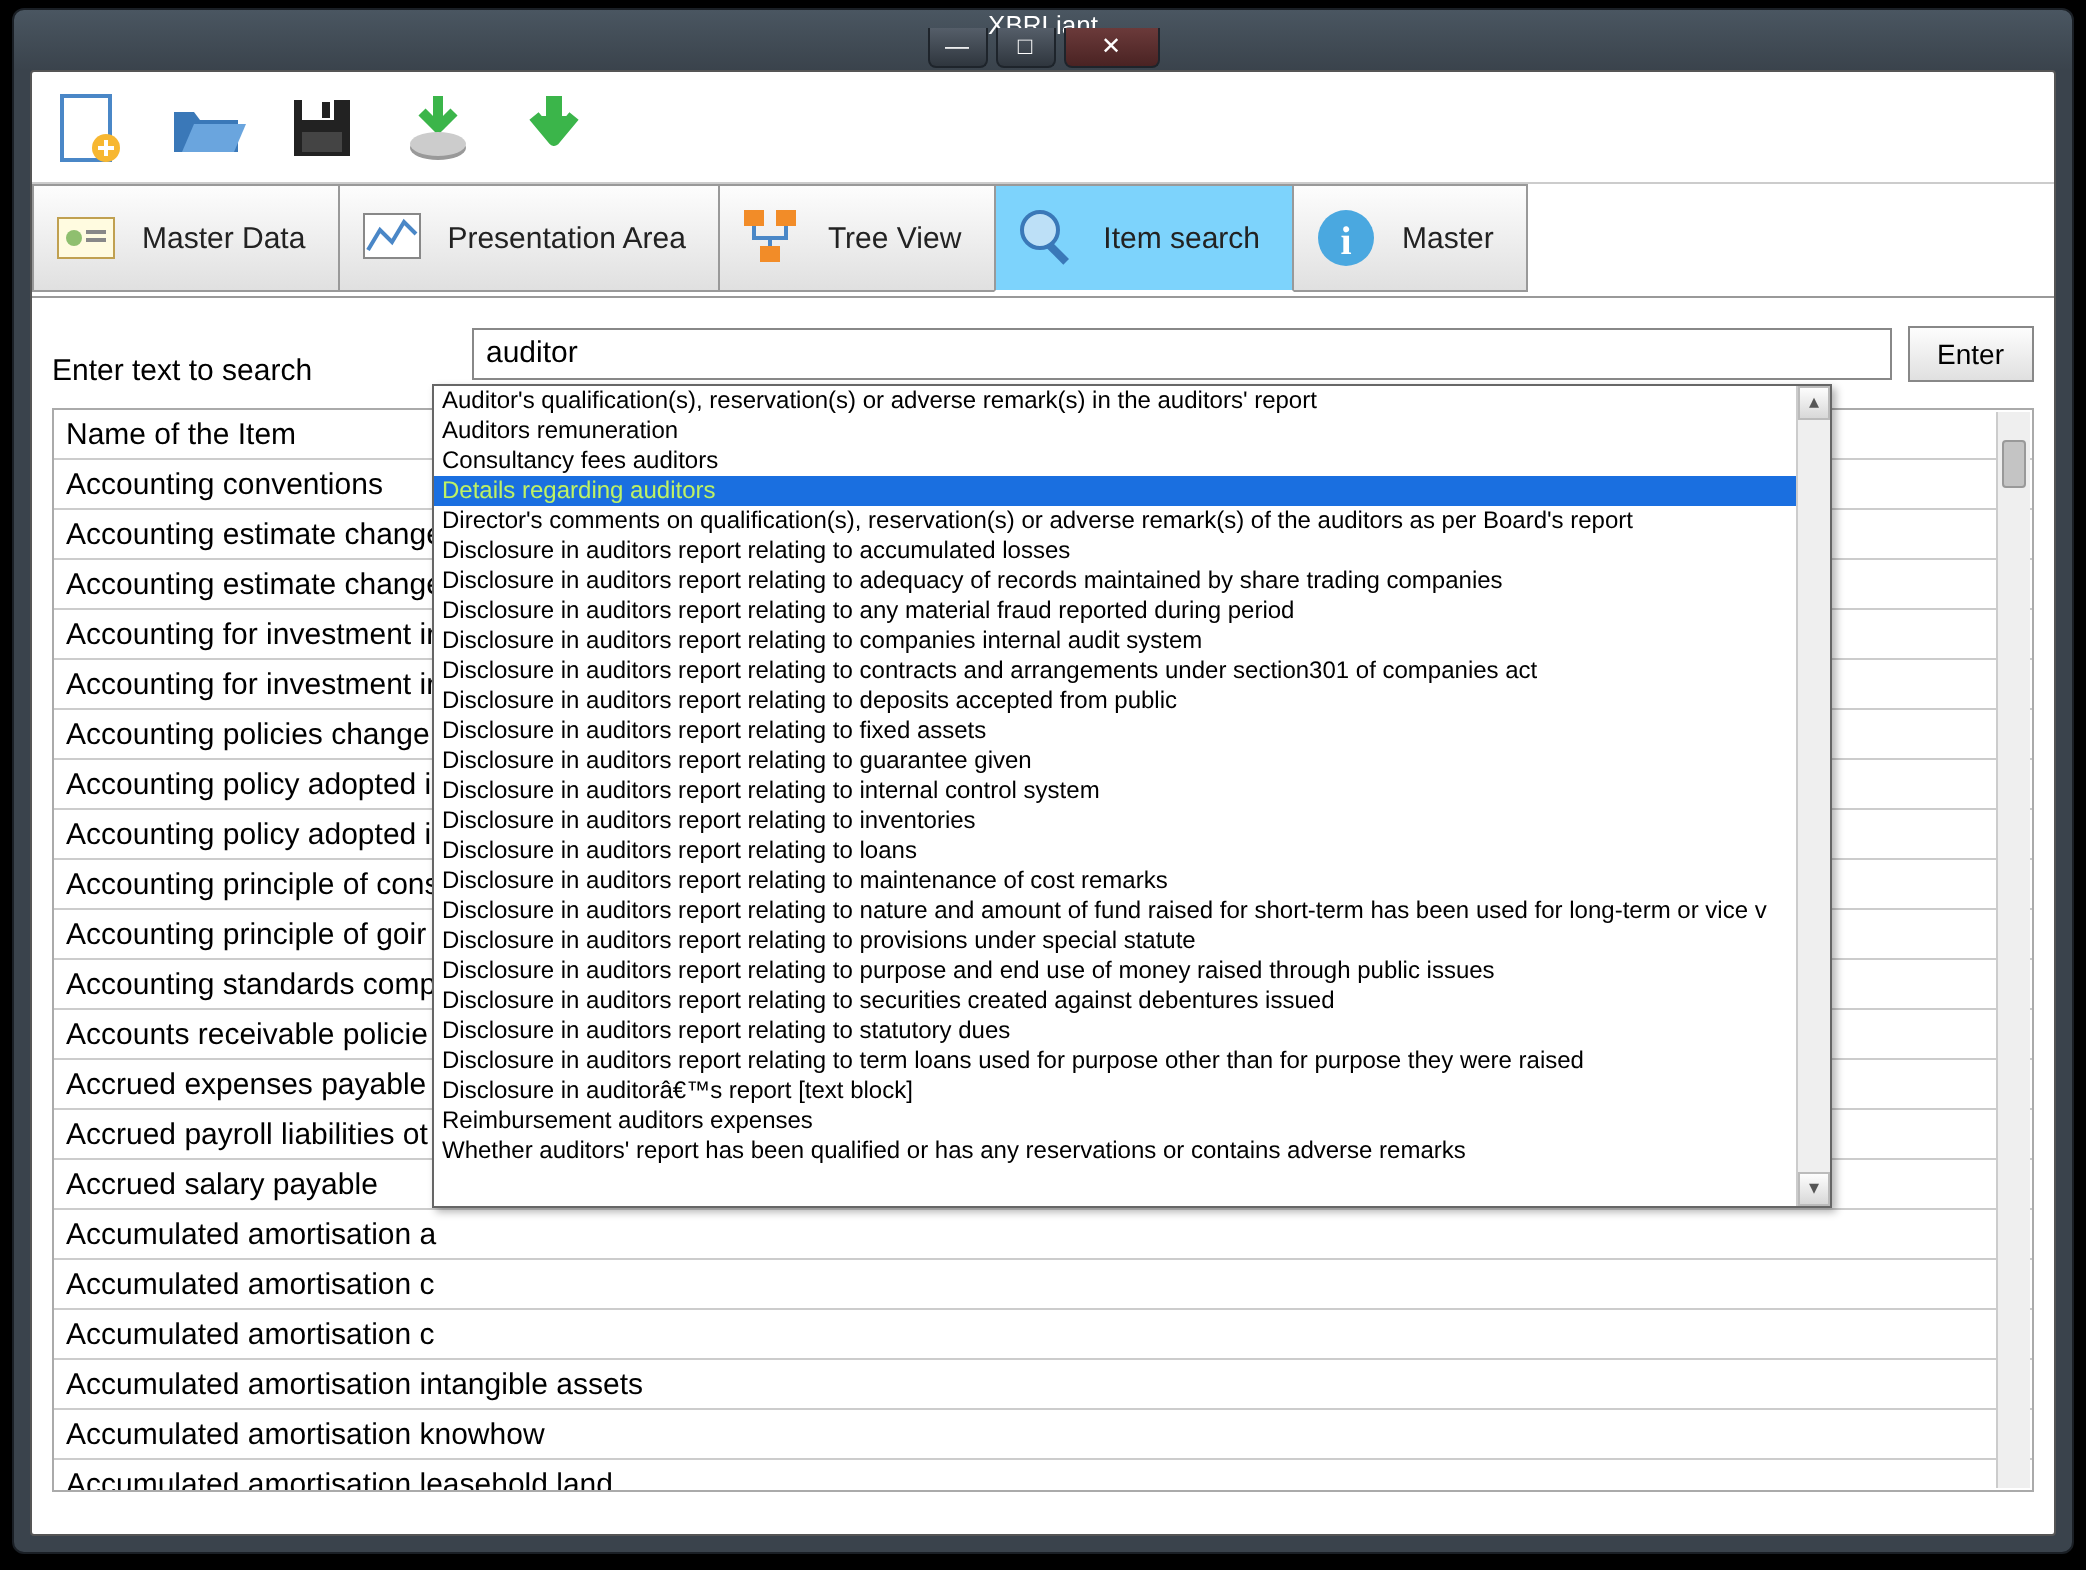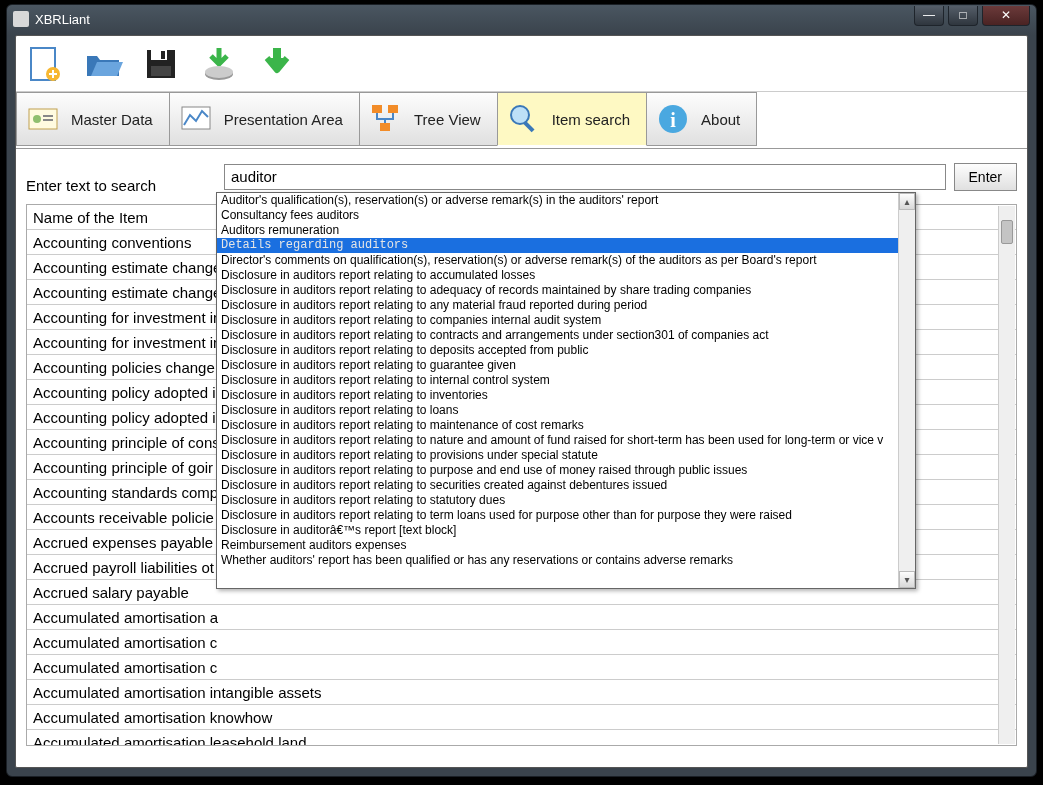--- a/index.html
+++ b/index.html
@@ -20,20 +20,21 @@
     border-radius: 6px;
     border: 1px solid #1a1f25;
     box-shadow: 0 0 6px rgba(0,0,0,.8);
   }
   .titlebar {
     height: 28px;
     display: flex;
     align-items: center;
     color: #fff;
     padding: 0 6px;
+    flex-direction: column;
   }
   .titlebar .icon {
     width: 16px; height: 16px; margin-right: 6px;
     background: #d8d8d8; border-radius: 2px;
     display:inline-block;
   }
   .titlebar .title { flex: 1; font-size: 13px; }
   .winbtns { display:flex; gap:4px; margin-top:-6px;}
   .winbtn {
     width: 30px; height: 20px;
@@ -77,21 +78,21 @@
     padding: 0 16px 0 6px;
     border: 1px solid #999;
     border-bottom: 1px solid #999;
     background: linear-gradient(to bottom,#fdfdfd,#e0e0e0);
     margin-right:-1px;
     font-size: 15px;
     color:#222;
     cursor: default;
   }
   .tab.active {
-    background:#fef9c3;
+    background:#7dd3fc;
     border-bottom-color:#fff;
     position: relative;
     z-index: 2;
   }
   .tab .tabicon { width:40px; height:40px; display:flex; align-items:center; justify-content:center; }
   .tab .tabicon svg { width:36px; height:36px; }
   .content {
     position: absolute;
     left:0; right:0; top: 112px; bottom:0;
     border-top: 1px solid #999;
@@ -103,20 +104,21 @@
     gap: 8px;
     margin-bottom: 10px;
   }
   .searchrow .label { min-width: 190px; font-size: 15px; margin-top: 18px; }
   .searchrow input {
     flex: 1;
     height: 26px;
     padding: 2px 6px;
     font-size: 15px;
     border: 1px solid #888;
+    margin-left: 12px;
   }
   .searchbtn {
     height: 28px;
     padding: 0 14px;
     border: 1px solid #888;
     background: linear-gradient(to bottom,#fdfdfd,#e0e0e0);
     font-size: 14px;
     cursor: default;
   }
   .results-wrap { position: relative; }
@@ -176,21 +178,21 @@
   .dropdown-scroll .up { top:0; }
   .dropdown-scroll .down { bottom:0; }
   .dd-item {
     padding: 0 4px;
     height: 15px;
     line-height: 15px;
     white-space: nowrap;
     overflow: hidden;
     cursor: default;
   }
-  .dd-item.sel { background:#1a6fe0; color:#e5e5e5;font-family:Liberation Mono, monospace; }
+  .dd-item.sel { background:#1a6fe0; color:#bef264; }
   .dd-body { padding-right: 11px; padding-bottom: 20px;}
 </style>
 </head>
 <body>
 
 <div class="window">
   <div class="titlebar">
     <span class="icon"></span>
     <span class="title">XBRLiant</span>
     <div class="winbtns">
@@ -280,21 +282,21 @@
           </span>
         <span>Item search</span>
       </div>
       <div class="tab">
         <span class="tabicon">
             <svg viewBox="0 0 36 36">
               <circle cx="18" cy="18" r="14" fill="#4aa8e0"></circle>
               <text x="18" y="26" text-anchor="middle" font-size="20" font-weight="bold" fill="#fff" font-family="serif">i</text>
             </svg>
           </span>
-        <span>About</span>
+        <span>Master</span>
       </div>
     </div>
 
     <div class="content">
       <div class="searchrow">
         <span class="label">Enter text to search</span>
         <input type="text" value="auditor" style="">
         <button class="searchbtn">Enter</button>
       </div>
 
@@ -329,30 +331,31 @@
           </div>
         </div>
       </div>
     </div>
   </div>
 </div>
 
 <div class="dropdown">
   <div class="dd-body" id="dropdown-body">
       <div class="dd-item">Auditor's qualification(s), reservation(s) or adverse remark(s) in the auditors' report</div>
+      <div class="dd-item">Auditors remuneration</div>
       <div class="dd-item">Consultancy fees auditors</div>
-      <div class="dd-item">Auditors remuneration</div>
       <div class="dd-item sel">Details regarding auditors</div>
       <div class="dd-item">Director's comments on qualification(s), reservation(s) or adverse remark(s) of the auditors as per Board's report</div>
       <div class="dd-item">Disclosure in auditors report relating to accumulated losses</div>
       <div class="dd-item">Disclosure in auditors report relating to adequacy of records maintained by share trading companies</div>
       <div class="dd-item">Disclosure in auditors report relating to any material fraud reported during period</div>
       <div class="dd-item">Disclosure in auditors report relating to companies internal audit system</div>
       <div class="dd-item">Disclosure in auditors report relating to contracts and arrangements under section301 of companies act</div>
       <div class="dd-item">Disclosure in auditors report relating to deposits accepted from public</div>
+      <div class="dd-item">Disclosure in auditors report relating to fixed assets</div>
       <div class="dd-item">Disclosure in auditors report relating to guarantee given</div>
       <div class="dd-item">Disclosure in auditors report relating to internal control system</div>
       <div class="dd-item">Disclosure in auditors report relating to inventories</div>
       <div class="dd-item">Disclosure in auditors report relating to loans</div>
       <div class="dd-item">Disclosure in auditors report relating to maintenance of cost remarks</div>
       <div class="dd-item">Disclosure in auditors report relating to nature and amount of fund raised for short-term has been used for long-term or vice v</div>
       <div class="dd-item">Disclosure in auditors report relating to provisions under special statute</div>
       <div class="dd-item">Disclosure in auditors report relating to purpose and end use of money raised through public issues</div>
       <div class="dd-item">Disclosure in auditors report relating to securities created against debentures issued</div>
       <div class="dd-item">Disclosure in auditors report relating to statutory dues</div>

